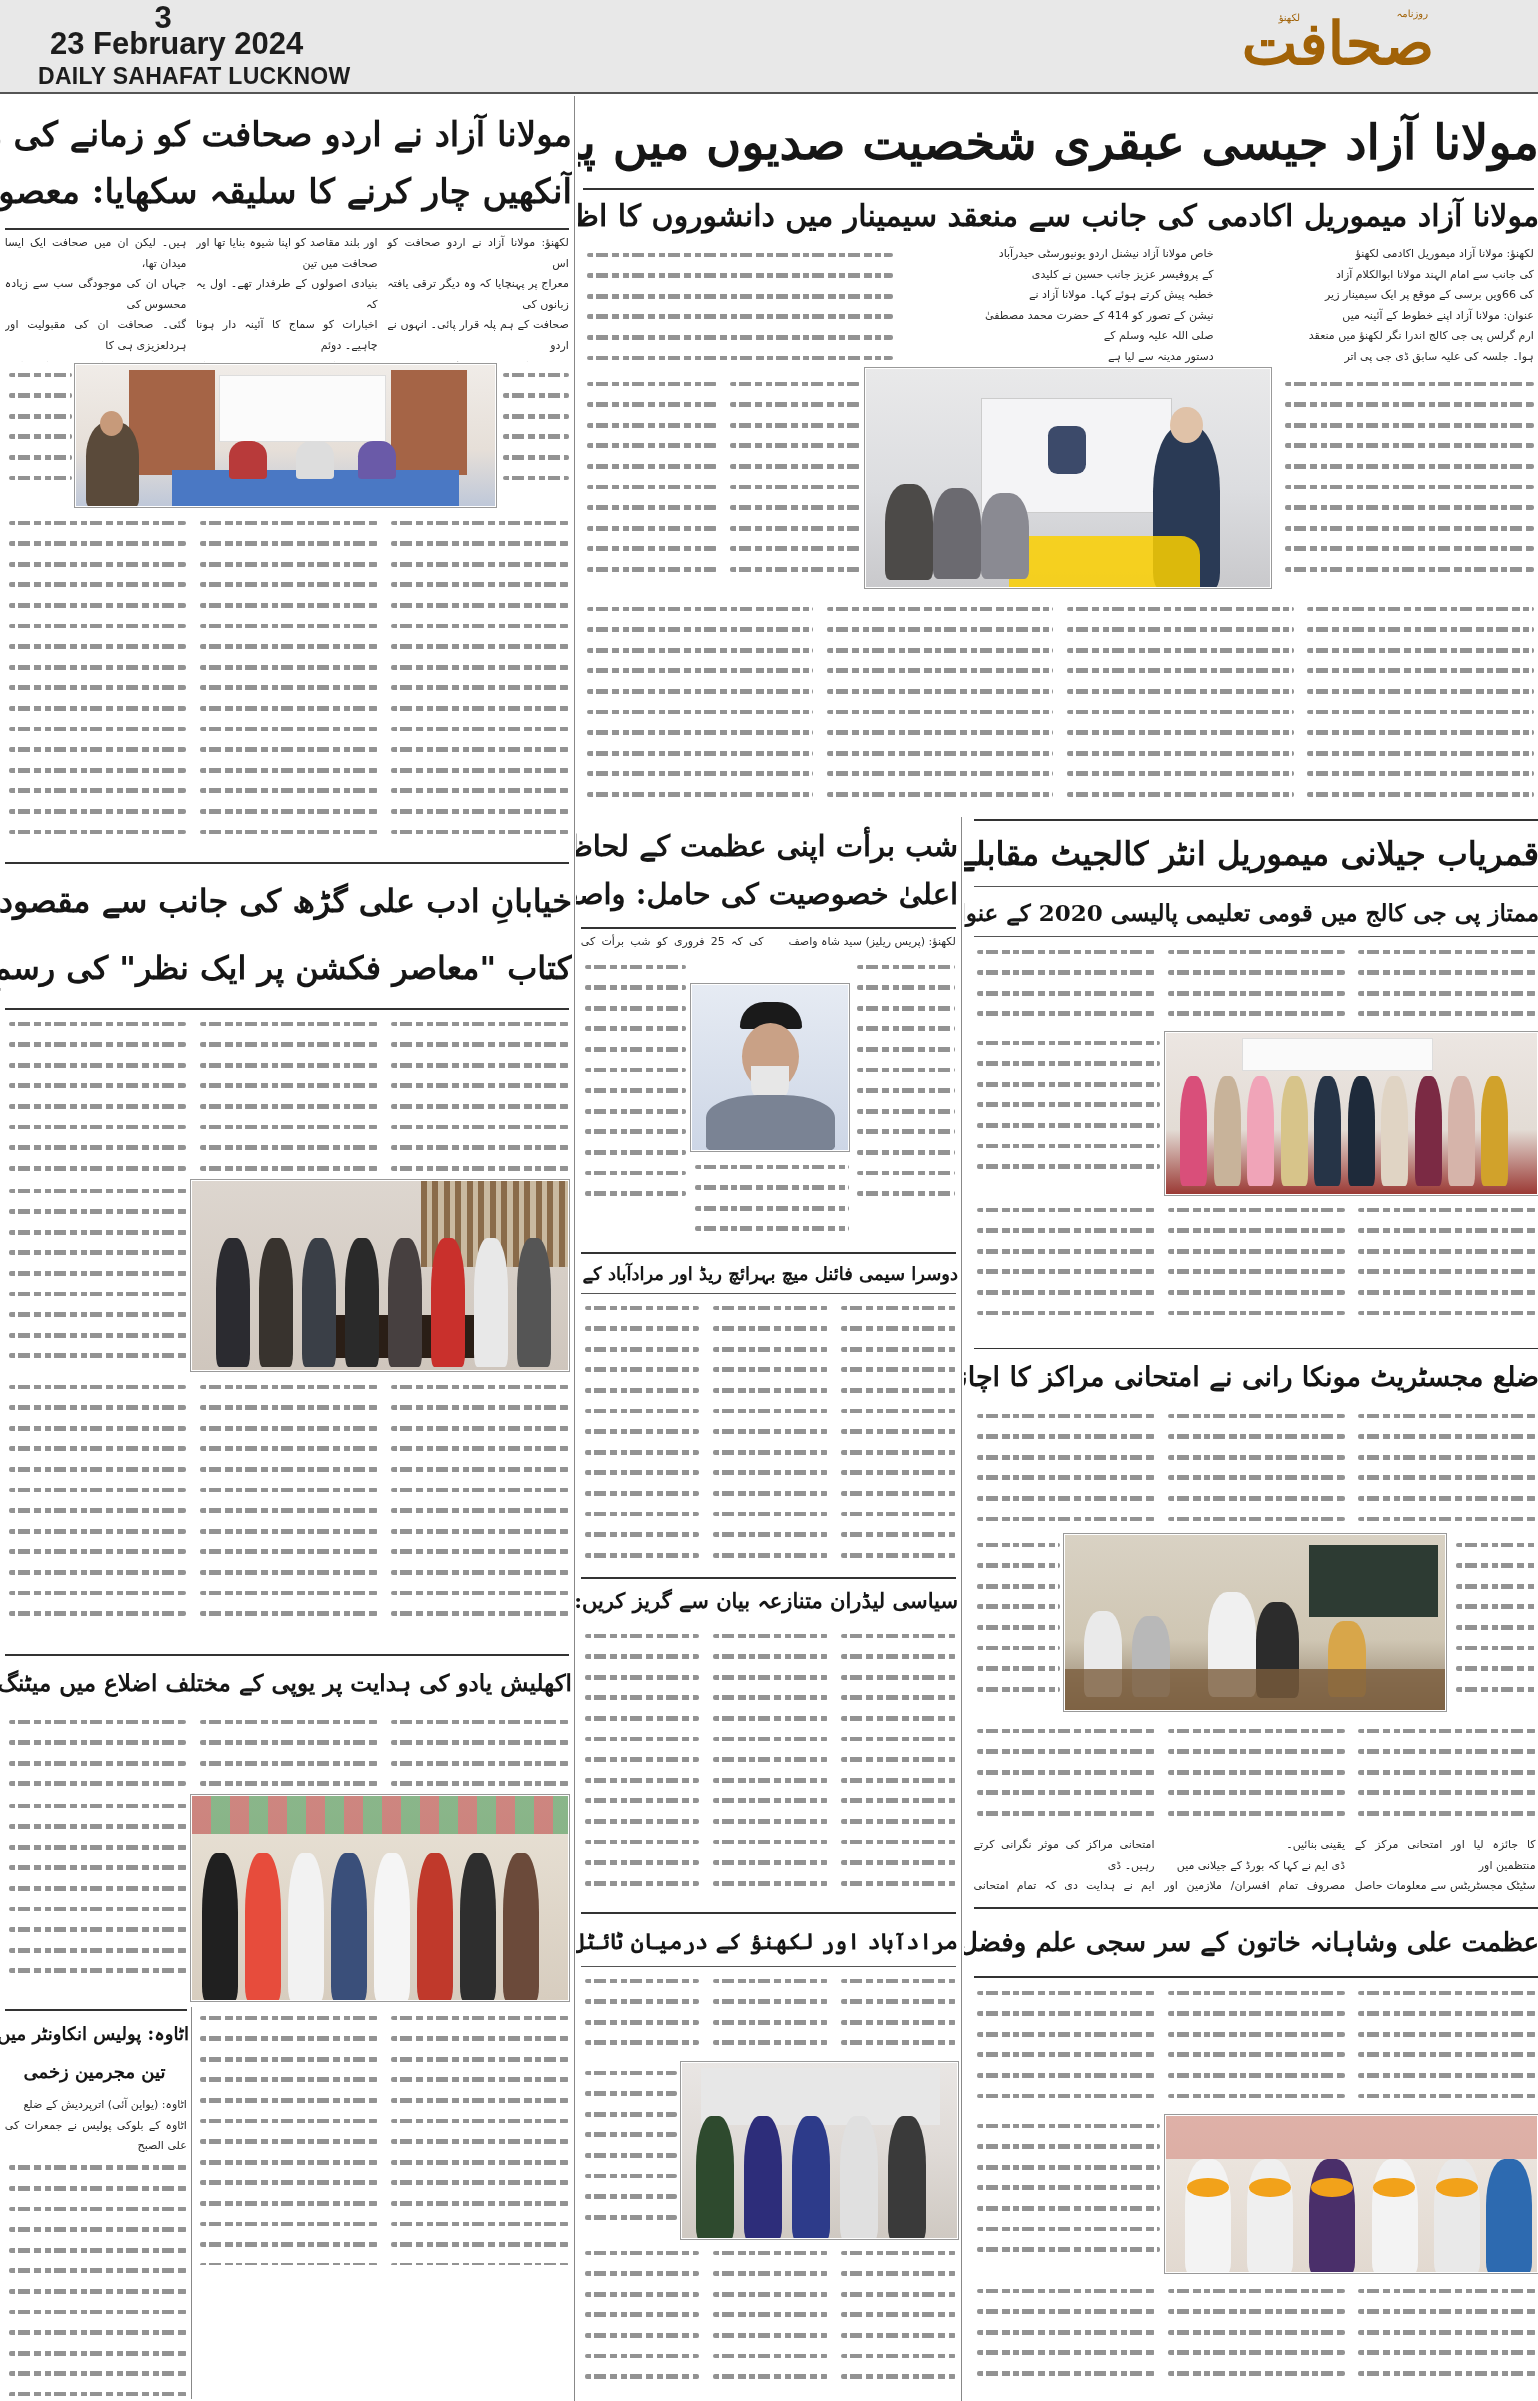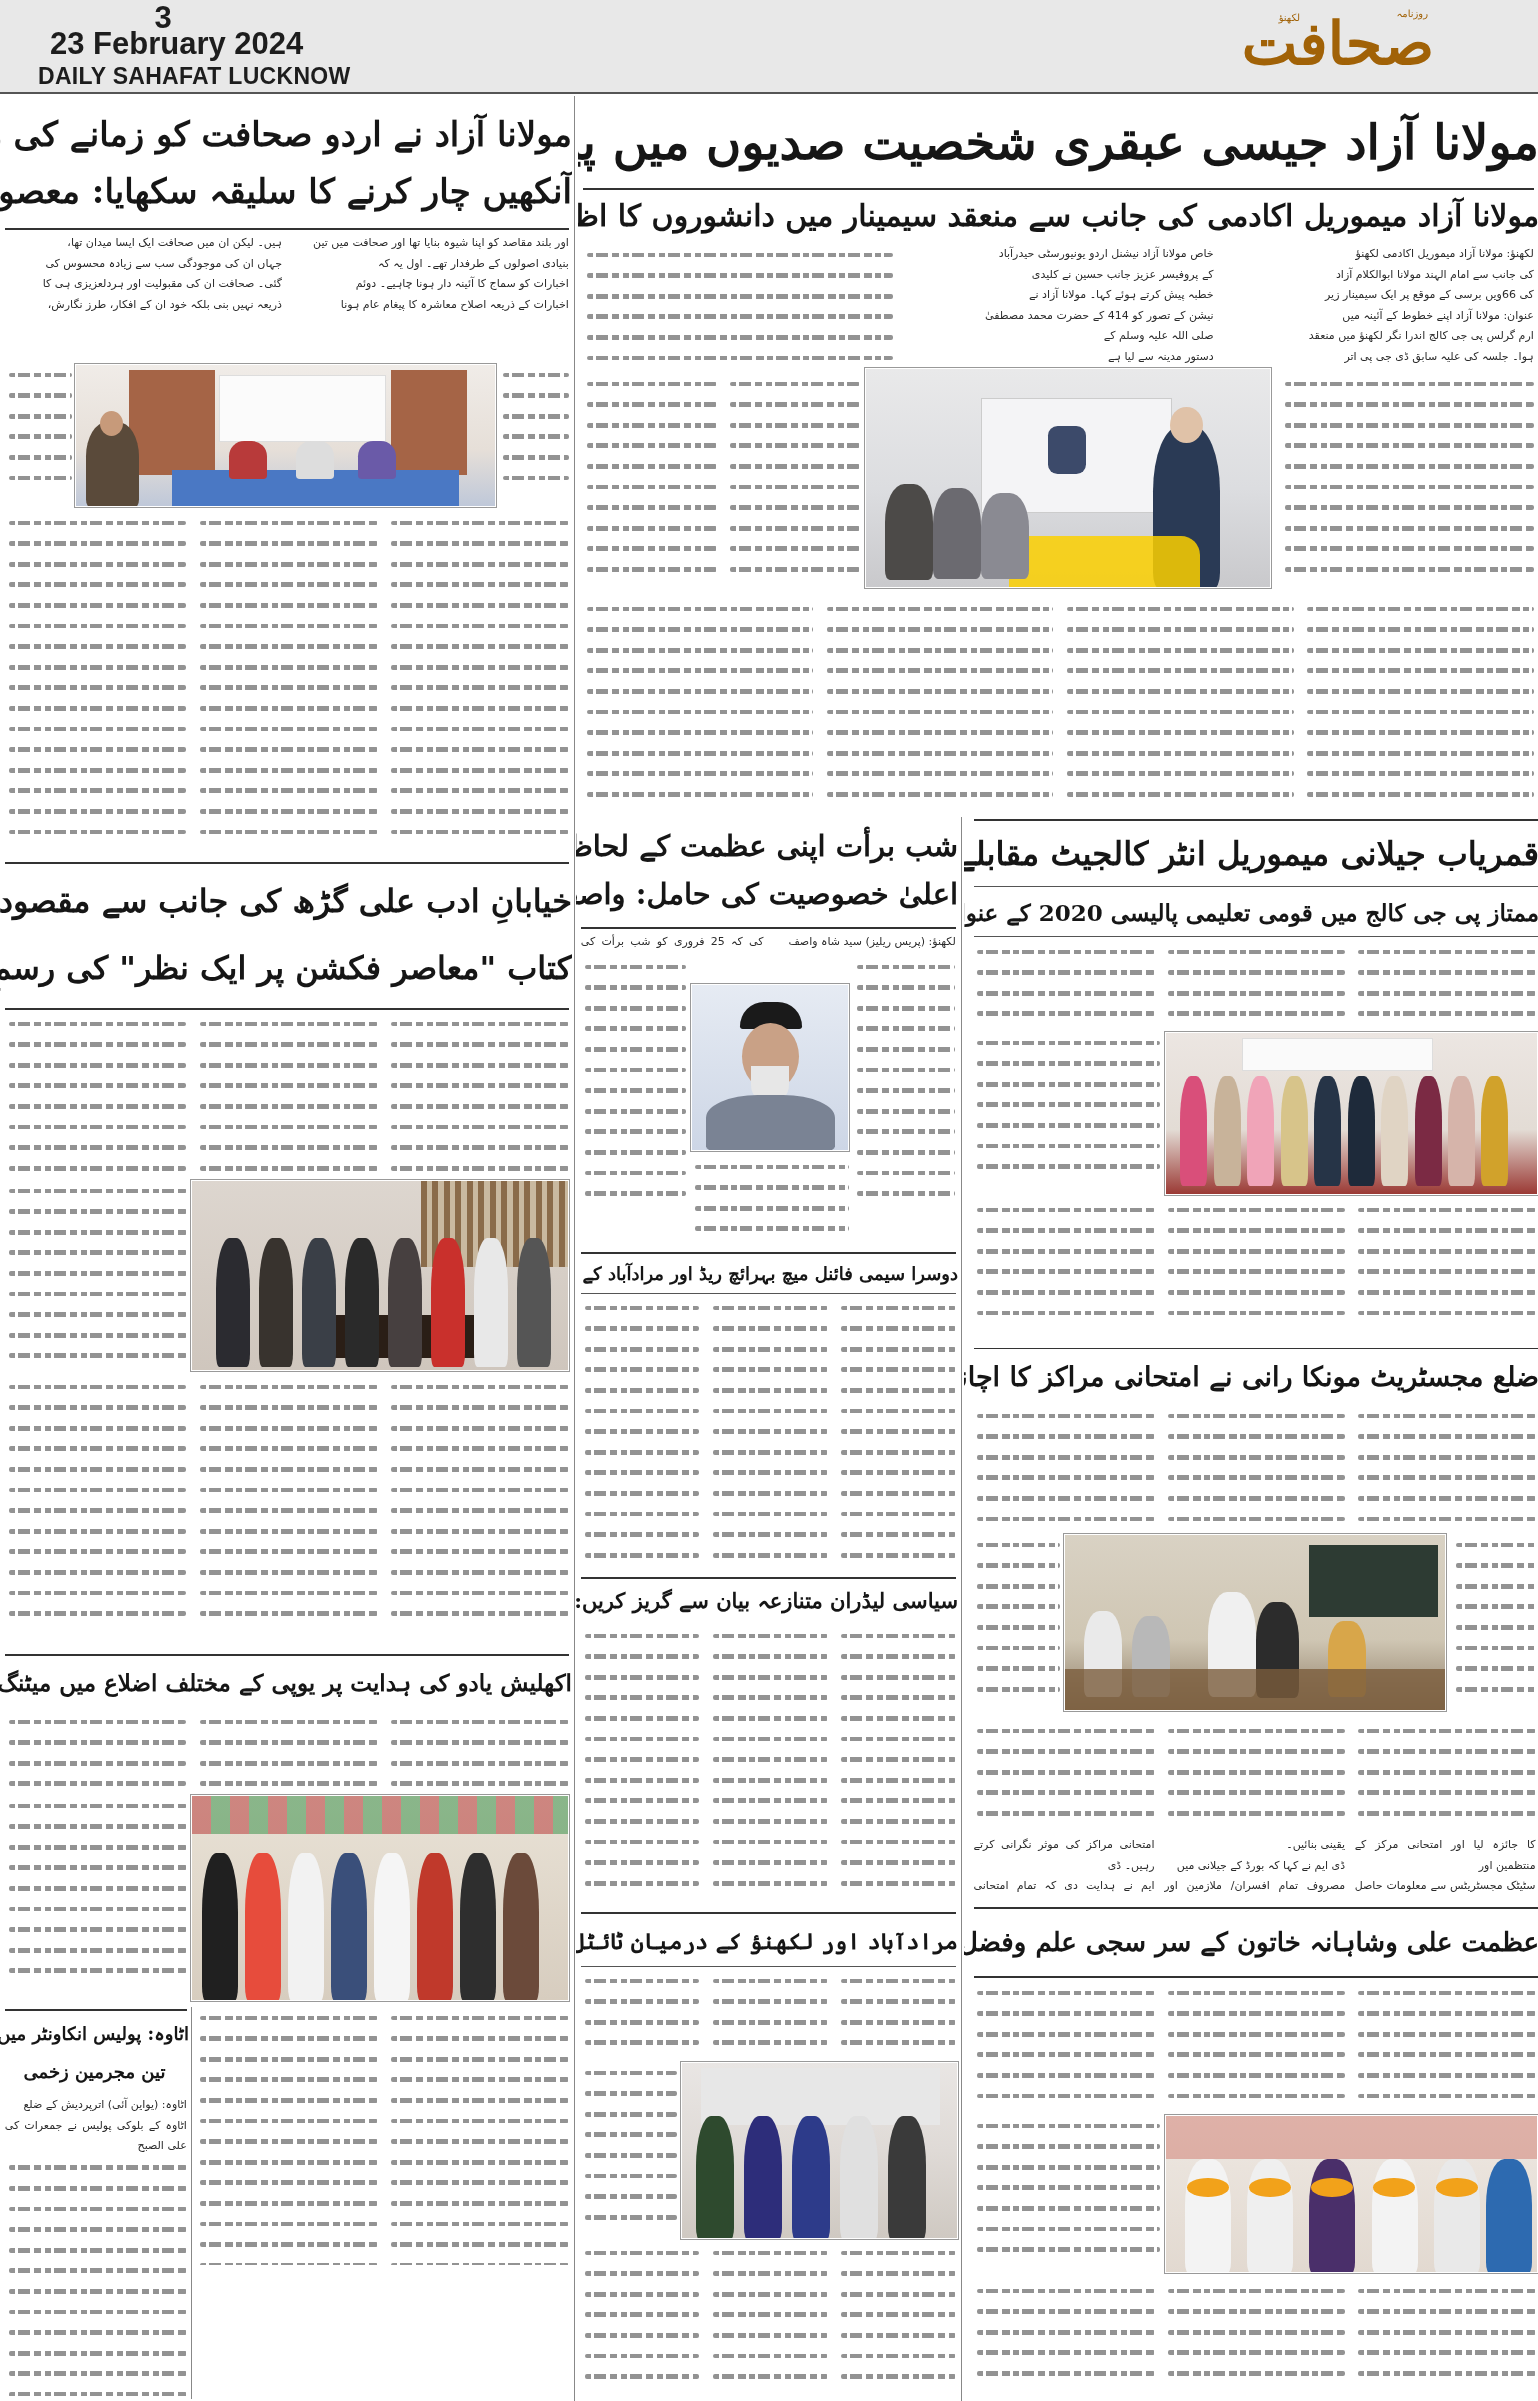--- a/index.html
+++ b/index.html
@@ -183,20 +183,27 @@
 
 <div class="vrule" style="left:574px; top:96px; height:2308px;"></div>
 <div class="vrule" style="left:961px; top:817px; height:1587px;"></div>
 
 <div class="article" style="left:0; top:96px; width:572px; height:765px;">
   <div class="headline" style="position:absolute; left:0; top:9.6px; width:572px; font-size:34px; line-height:57px;">مولانا آزاد نے اردو صحافت کو زمانے کی رفتار سے</div>
   <div class="headline" style="position:absolute; left:0; top:67px; width:572px; font-size:34px; line-height:57px;">آنکھیں چار کرنے کا سلیقہ سکھایا: معصوم مرادآبادی</div>
   <div class="rule" style="left:4.8px; top:132px; width:564px;"></div>
 
   <div class="cols" style="left:4.8px; top:137px; width:564px; height:129px;">
+    <div class="col">
+      <p>لکھنؤ: مولانا آزاد نے اردو صحافت کو اس</p>
+      <p>معراج پر پہنچایا کہ وہ دیگر ترقی یافتہ زبانوں کی</p>
+      <p>صحافت کے ہم پلہ قرار پائی۔ انہوں نے اردو</p>
+      <p>صحافت کو نہ صرف ایک عظیم مشن اور مقصد کی راہ پر</p>
+
+    </div>
     <div class="col">
       <p>اور بلند مقاصد کو اپنا شیوہ بنایا تھا اور صحافت میں تین</p>
       <p>بنیادی اصولوں کے طرفدار تھے۔ اول یہ کہ</p>
       <p>اخبارات کو سماج کا آئینہ دار ہونا چاہیے۔ دوئم</p>
       <p>اخبارات کے ذریعہ اصلاح معاشرہ کا پیغام عام ہونا</p>
 
     </div>
     <div class="col">
       <p>ہیں۔ لیکن ان میں صحافت ایک ایسا میدان تھا،</p>
       <p>جہاں ان کی موجودگی سب سے زیادہ محسوس کی</p>

